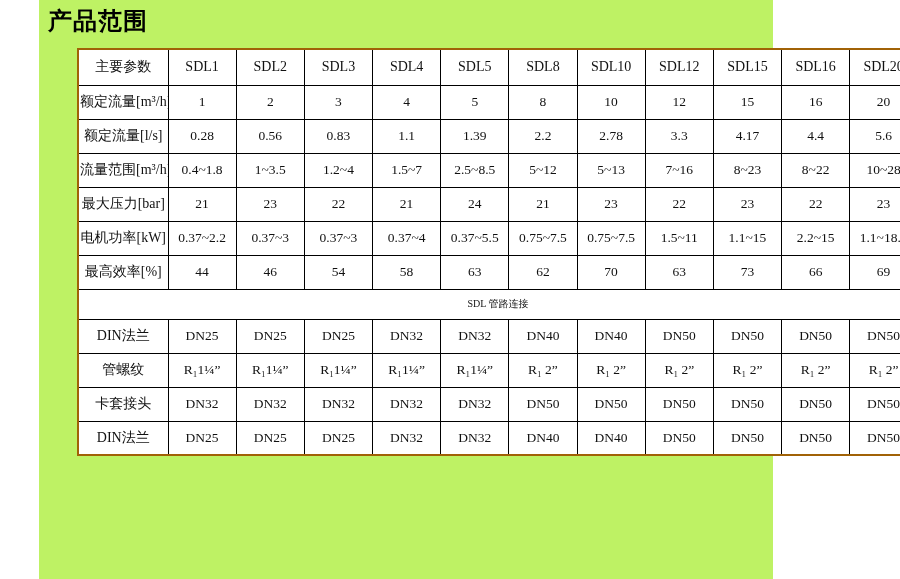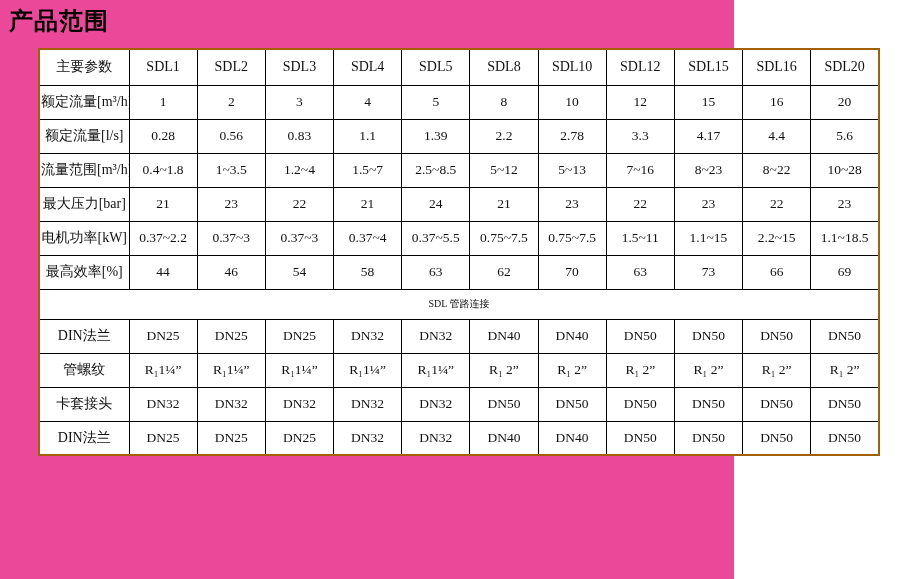--- a/index.html
+++ b/index.html
@@ -3,21 +3,21 @@
 <meta charset="utf-8">
 <style>
   * { margin: 0; padding: 0; box-sizing: border-box; }
   html, body {
     width: 900px; height: 579px;
     background: #ffffff;
     font-family: "Liberation Serif", "DejaVu Serif", serif;
     color: #111111;
     overflow: hidden;
   }
-  .page { position: relative; width: 734px; height: 579px; background: #ec4899; }
+  .page { position: relative; width: 734px; height: 579px; background: #bef264; margin-left: 39px; }
   .page-title {
     position: absolute;
     left: 9px; top: 5px;
     font-family: "Liberation Sans", "DejaVu Sans", sans-serif;
     font-weight: bold;
     font-size: 24px;
     letter-spacing: 1px;
     color: #000000;
   }
   table.spec {

